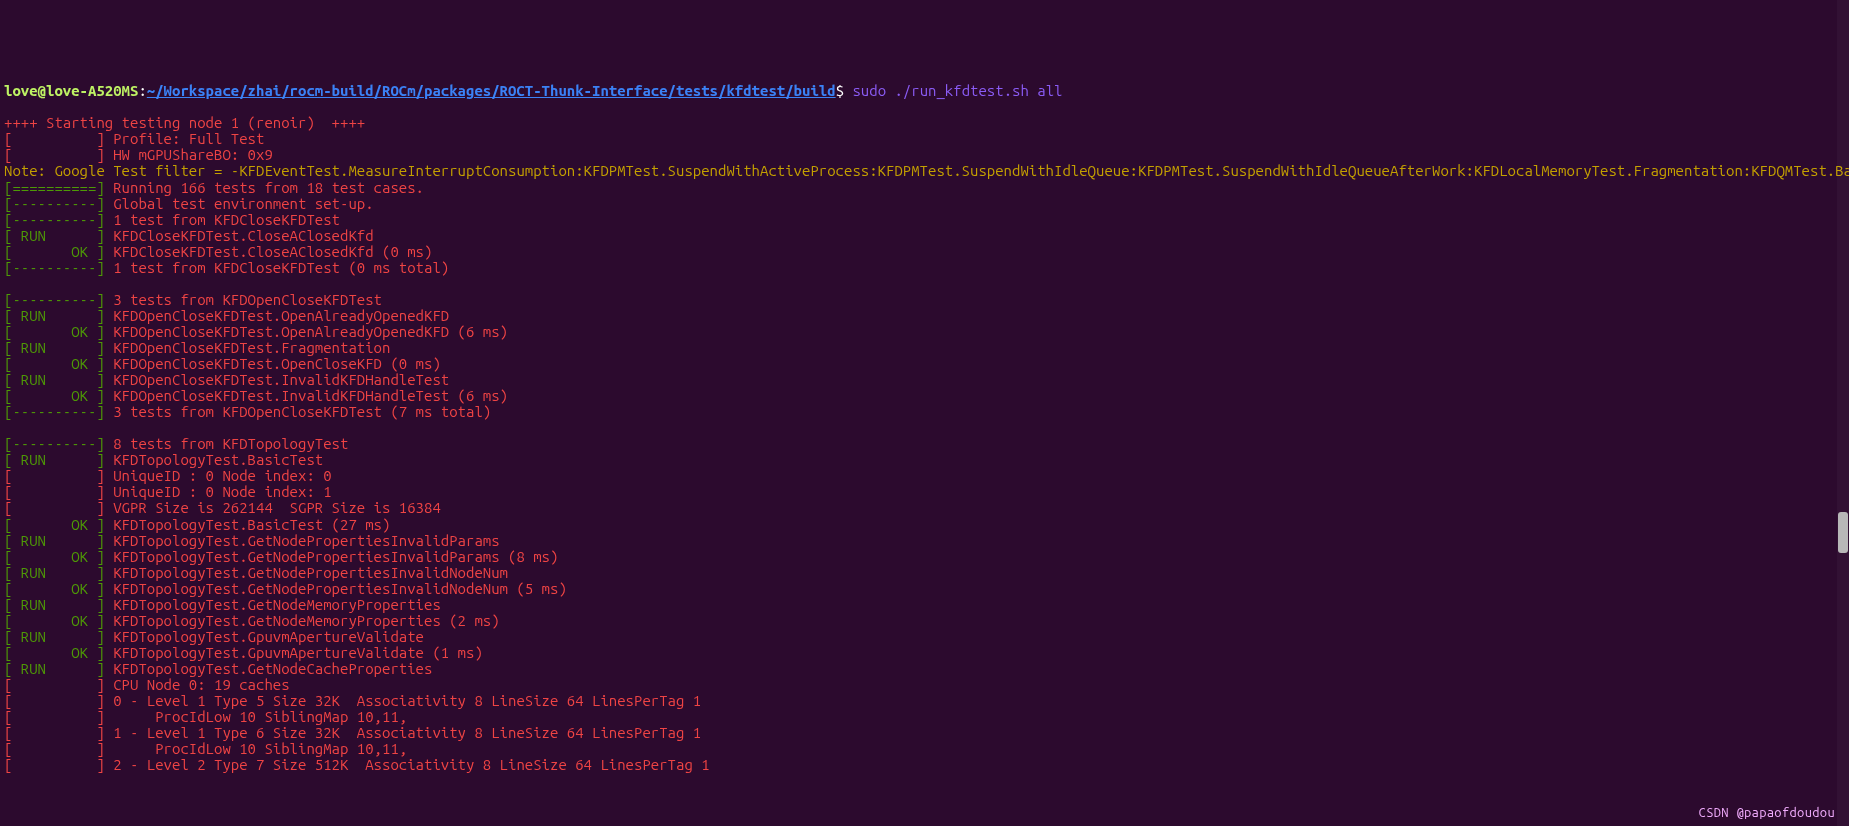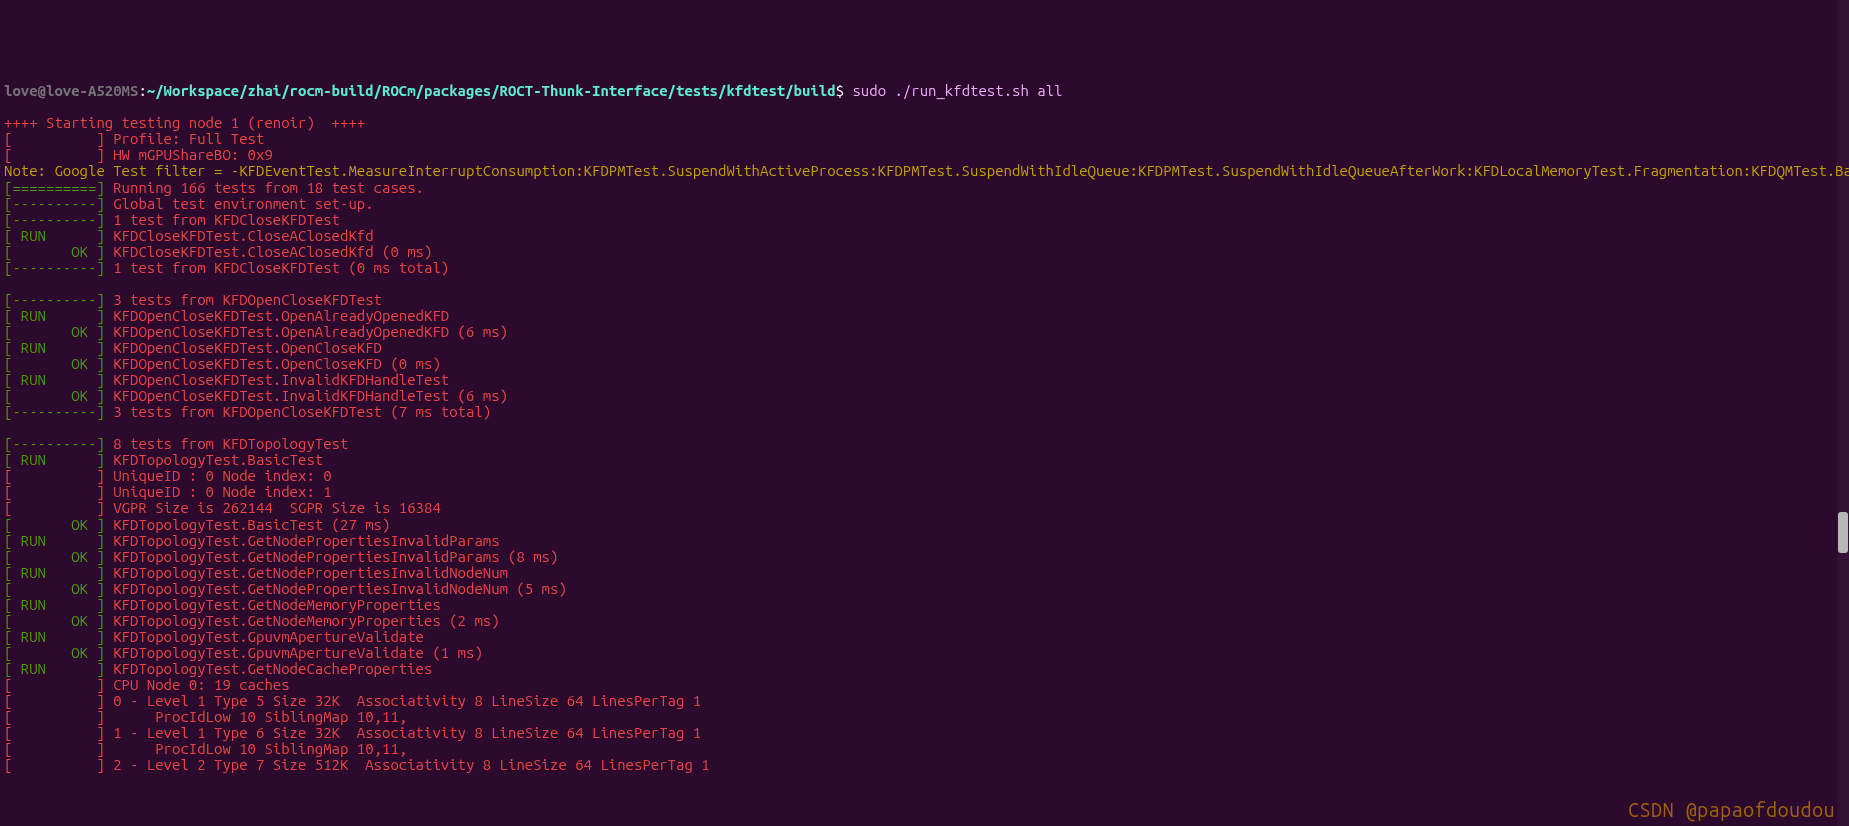--- a/index.html
+++ b/index.html
@@ -6,34 +6,34 @@
     body {
       background: #2c0a2e;
       font-family: 'Ubuntu Mono', 'DejaVu Sans Mono', 'Courier New', monospace;
       font-size: 15px;
       line-height: 1.07;
       color: #ffffff;
       white-space: pre;
       overflow-x: hidden;
       padding: 3px 4px;
     }
-    .user { color: #737373; font-weight: bold; }
+    .user { color: #bef264; font-weight: bold; }
     .host-sep { color: #ffffff; }
-    .path { color: #5eead4; font-weight: bold; }
+    .path { color: #3b82f6; font-weight: bold; text-decoration: underline; }
     .dollar { color: #ffffff; }
-    .cmd { color: #f0abfc; }
+    .cmd { color: #8b5cf6; }
     .yellow { color: #c4a000; }
     .green { color: #4e9a06; }
     .white { color: #ef4444; }
     .watermark {
       position: fixed;
       bottom: 6px;
       right: 14px;
-      color: #a16207;
-      font-size: 20px;
+      color: #f0abfc;
+      font-size: 13px;
       letter-spacing: 0.3px;
     }
     .term { display: block; }
     .scrollbar {
       position: fixed;
       right: 0;
       top: 0;
       bottom: 0;
       width: 12px;
       background: rgba(255,255,255,0.03);
@@ -61,21 +61,21 @@
 <div id="lines-container"><span class="green">[==========]</span><span class="white"> Running 166 tests from 18 test cases.</span>
 <span class="green">[----------]</span><span class="white"> Global test environment set-up.</span>
 <span class="green">[----------]</span><span class="white"> 1 test from KFDCloseKFDTest</span>
 <span class="green">[ RUN      ]</span><span class="white"> KFDCloseKFDTest.CloseAClosedKfd</span>
 <span class="green">[       OK ]</span><span class="white"> KFDCloseKFDTest.CloseAClosedKfd (0 ms)</span>
 <span class="green">[----------]</span><span class="white"> 1 test from KFDCloseKFDTest (0 ms total)</span>
 <span>
 </span><span class="green">[----------]</span><span class="white"> 3 tests from KFDOpenCloseKFDTest</span>
 <span class="green">[ RUN      ]</span><span class="white"> KFDOpenCloseKFDTest.OpenAlreadyOpenedKFD</span>
 <span class="green">[       OK ]</span><span class="white"> KFDOpenCloseKFDTest.OpenAlreadyOpenedKFD (6 ms)</span>
-<span class="green">[ RUN      ]</span><span class="white"> KFDOpenCloseKFDTest.OpenCloseKFD</span>
+<span class="green">[ RUN      ]</span><span class="white"> KFDOpenCloseKFDTest.Fragmentation</span>
 <span class="green">[       OK ]</span><span class="white"> KFDOpenCloseKFDTest.OpenCloseKFD (0 ms)</span>
 <span class="green">[ RUN      ]</span><span class="white"> KFDOpenCloseKFDTest.InvalidKFDHandleTest</span>
 <span class="green">[       OK ]</span><span class="white"> KFDOpenCloseKFDTest.InvalidKFDHandleTest (6 ms)</span>
 <span class="green">[----------]</span><span class="white"> 3 tests from KFDOpenCloseKFDTest (7 ms total)</span>
 <span>
 </span><span class="green">[----------]</span><span class="white"> 8 tests from KFDTopologyTest</span>
 <span class="green">[ RUN      ]</span><span class="white"> KFDTopologyTest.BasicTest</span>
 <span class="white">[          ]</span><span class="white"> UniqueID : 0 Node index: 0</span>
 <span class="white">[          ]</span><span class="white"> UniqueID : 0 Node index: 1</span>
 <span class="white">[          ]</span><span class="white"> VGPR Size is 262144  SGPR Size is 16384</span>

